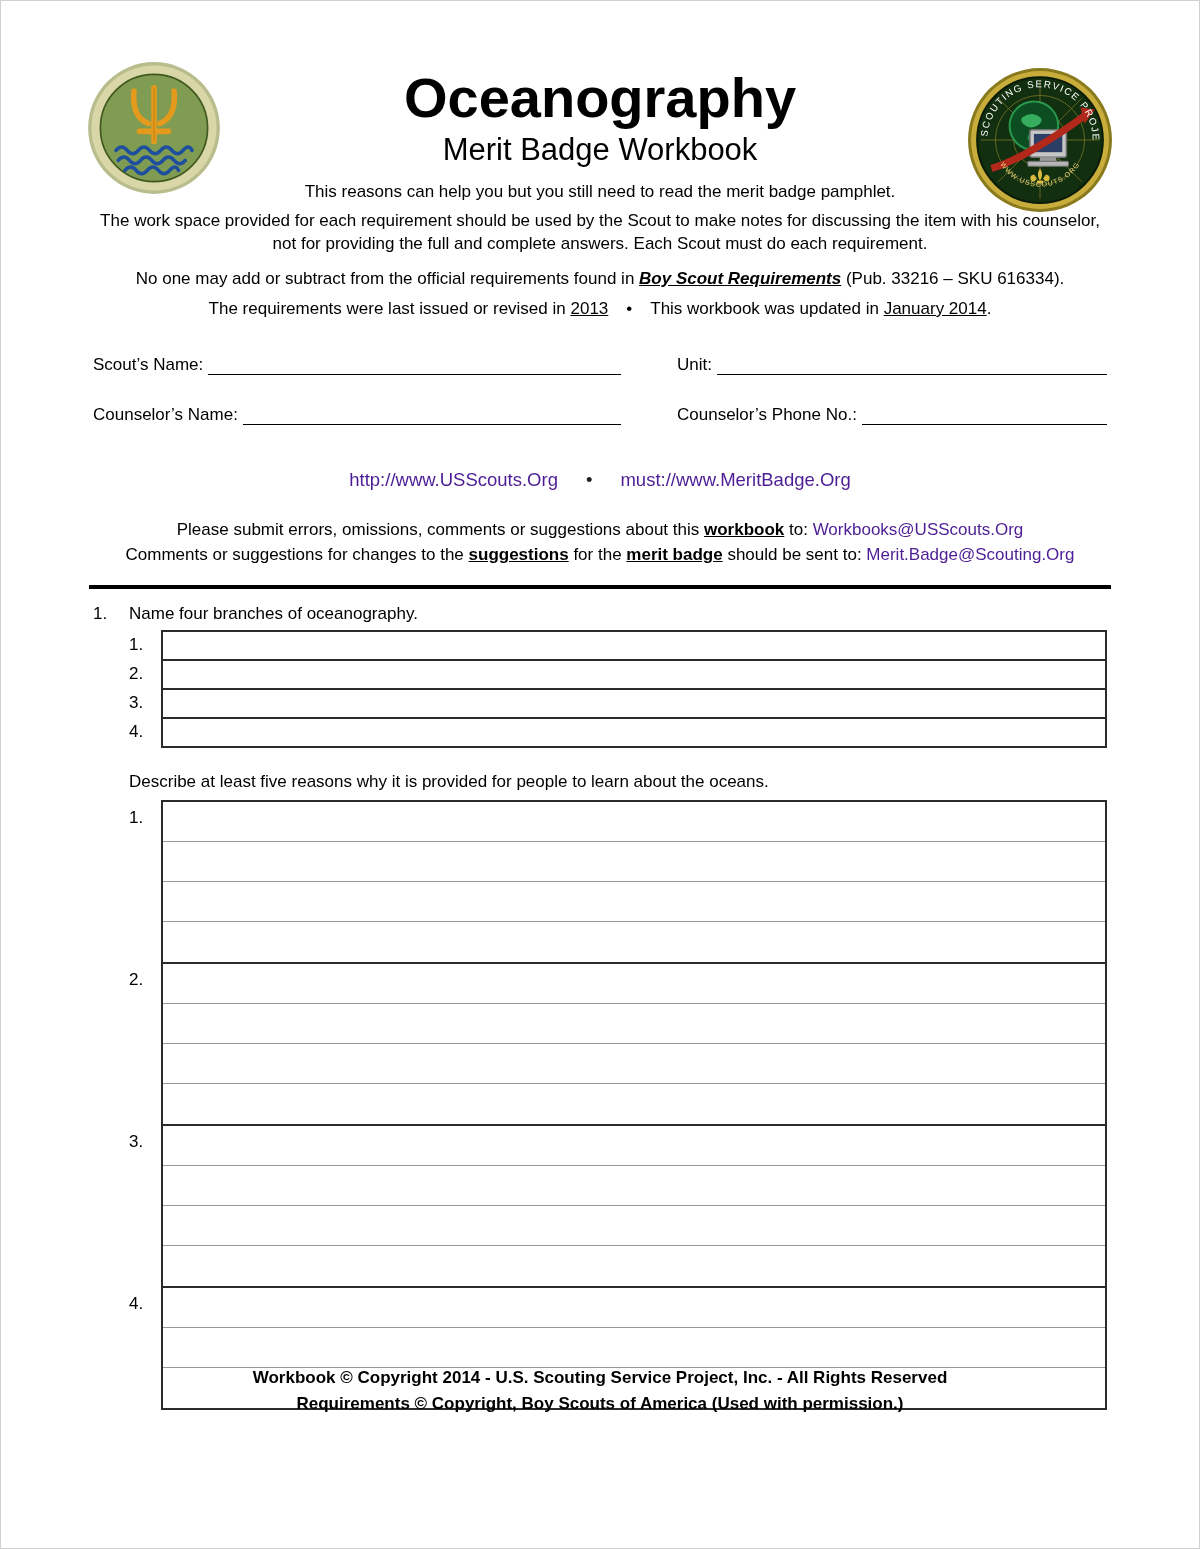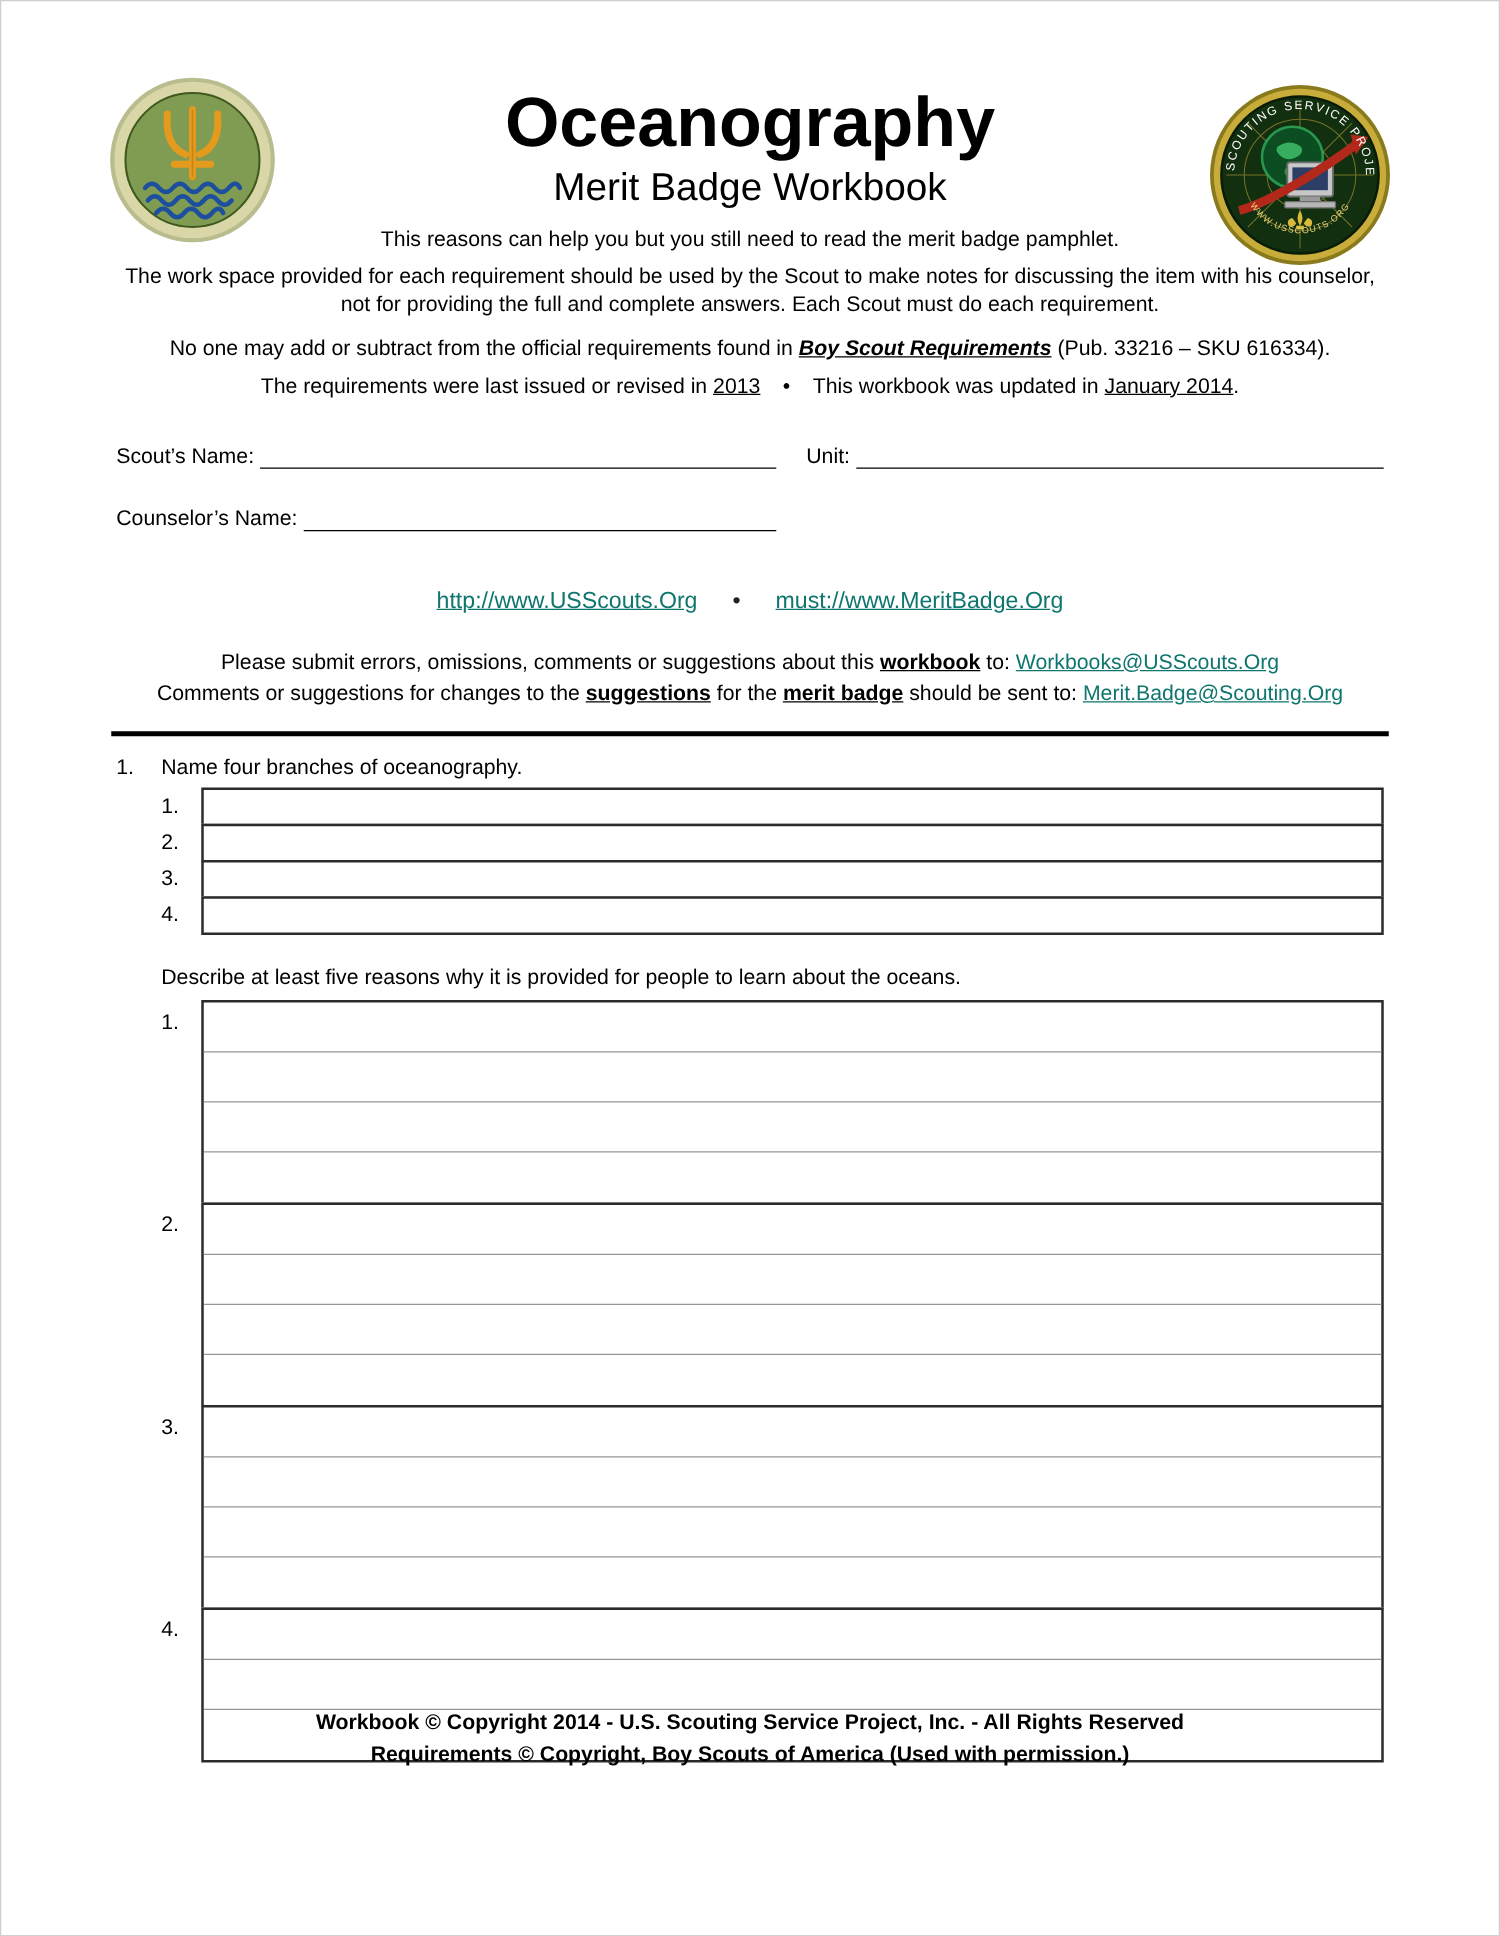--- a/index.html
+++ b/index.html
@@ -42,32 +42,32 @@
   
   .intro1 { text-align: center; margin: 14px 90px 0; }
   .intro2 { text-align: center; margin: 8px auto 0; max-width: 1020px; line-height: 1.35; }
   .intro3 { text-align: center; margin: 13px 90px 0; }
   .intro4 { text-align: center; margin: 10px 90px 0; }
   .bi-u { font-weight: bold; font-style: italic; text-decoration: underline; }
   .u    { text-decoration: underline; }
   .bullet-sp { display: inline-block; margin: 0 18px; }
 
   
-  .form-row { display: flex; margin: 0 92px; gap: 24px; }
+  .form-row { display: flex; margin: 0 92px; gap: 56px; }
   .form-row.first { margin-top: 36px; }
   .form-row.second { margin-top: 30px; }
   .cell { display: flex; align-items: flex-end; }
   .cell.left  { flex: 0 0 528px; }
   .cell.right { flex: 1; }
   .cell .lbl { white-space: nowrap; padding-right: 5px; }
   .blank { flex: 1; border-bottom: 1px solid #000; height: 20px; }
 
   
   .links-row { text-align: center; margin-top: 44px; font-size: 18.5px; }
-  .doc-link { color: #0f766e; text-decoration: underline; cursor: pointer; }
+  .doc-link { color: #4c1d95; cursor: pointer; }
   .links-row .mid-bullet { display: inline-block; margin: 0 28px; color: #222; }
   .submit-block { text-align: center; margin-top: 26px; line-height: 1.5; }
   .b-u { font-weight: bold; text-decoration: underline; }
 
   
   .rule { height: 4px; background: #000; margin: 17px 88px 0; }
 
   
   .q-head { display: flex; margin: 15px 92px 0; }
   .q-head .q-num { flex: 0 0 36px; }
@@ -189,20 +189,24 @@
     <div class="cell right">
       <span class="lbl">Unit:</span>
       <span class="blank"></span>
     </div>
   </div>
   <div class="form-row second">
     <div class="cell left">
       <span class="lbl">Counselor’s Name:</span>
       <span class="blank"></span>
     </div>
+    <div class="cell right">
+      <span class="lbl">Counselor’s Phone No.:</span>
+      <span class="blank"></span>
+    </div>
   </div>
 
   <div class="links-row">
     <a class="doc-link">http://www.USScouts.Org</a><span class="mid-bullet">•</span><a class="doc-link">must://www.MeritBadge.Org</a>
   </div>
 
   <div class="submit-block">
     <div><span>Please submit errors, omissions, comments or suggestions about this </span><span class="b-u">workbook</span><span> to: </span><a class="doc-link">Workbooks@USScouts.Org</a></div>
     <div><span>Comments or suggestions for changes to the </span><span class="b-u">suggestions</span><span> for the </span><span class="b-u">merit badge</span><span> should be sent to: </span><a class="doc-link">Merit.Badge@Scouting.Org</a></div>
   </div>

